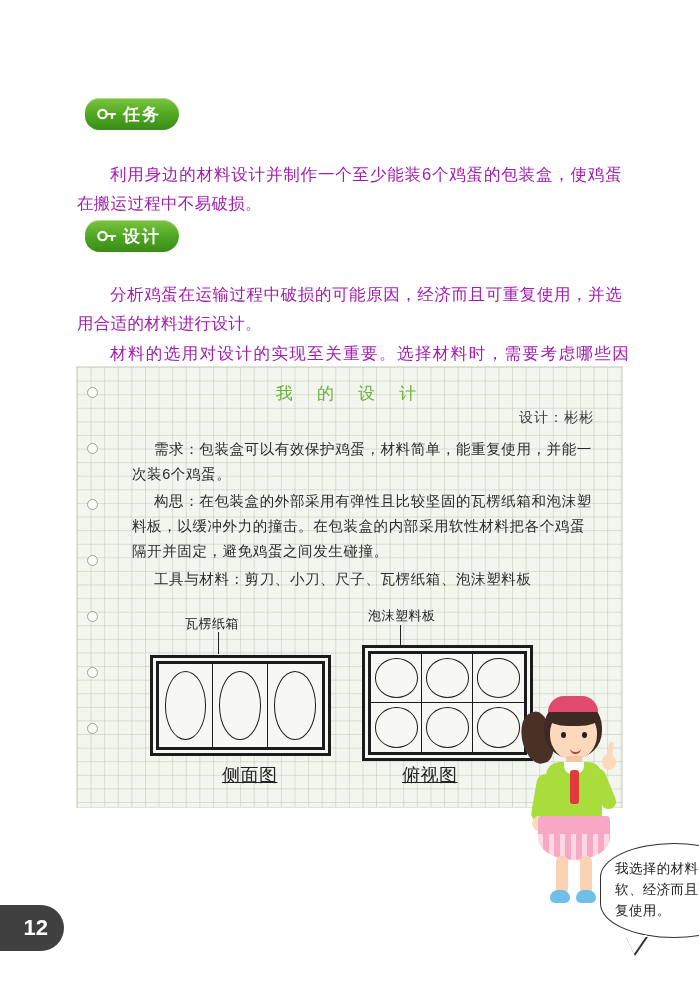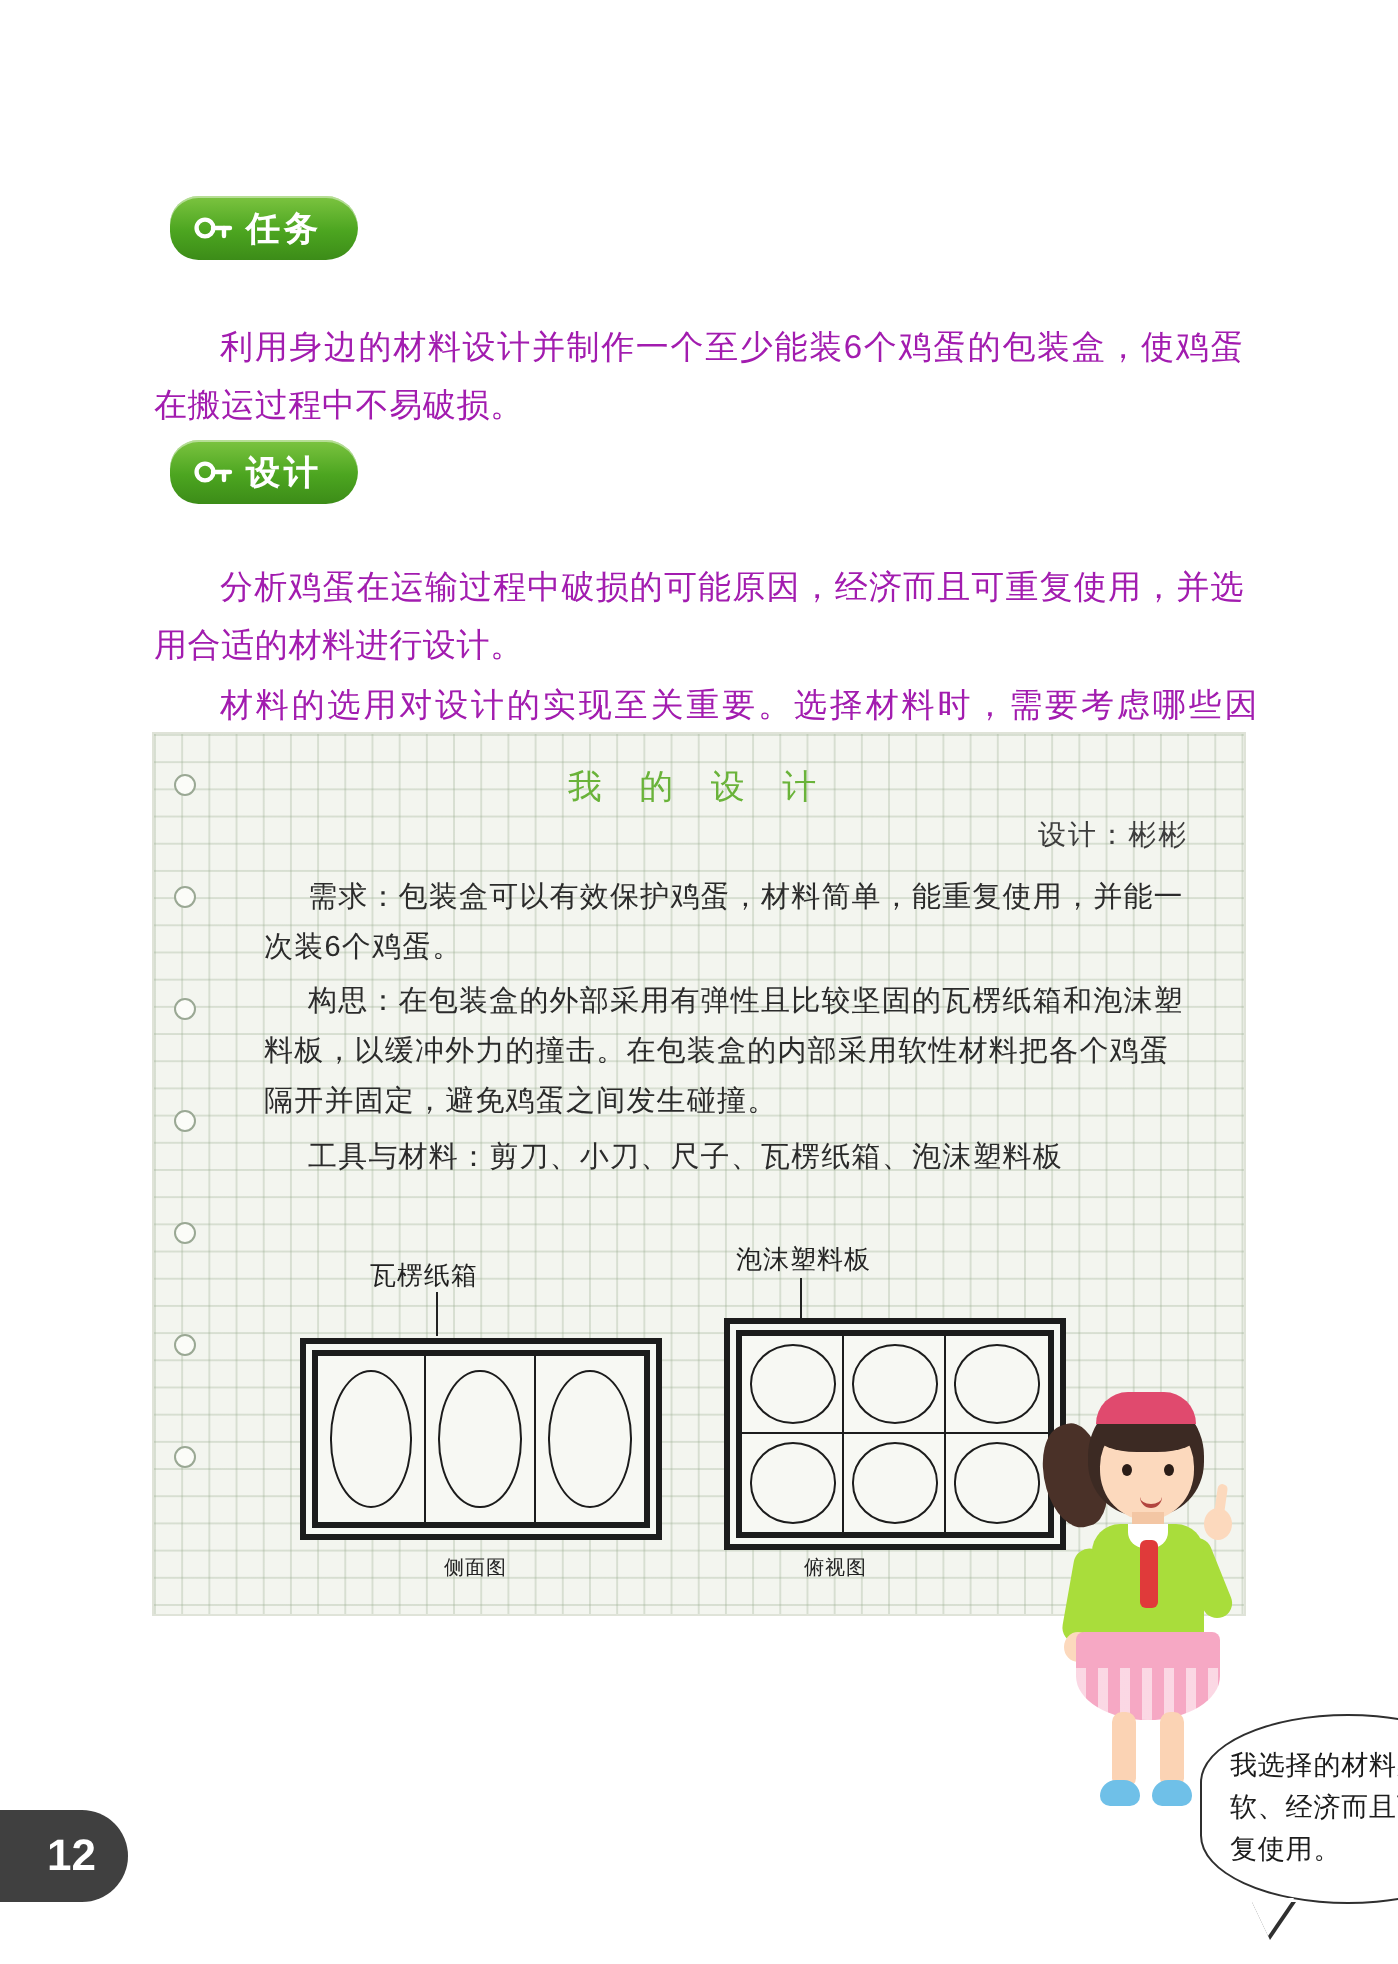--- a/index.html
+++ b/index.html
@@ -95,21 +95,21 @@
 
   .ws-title {
     position: absolute;
     left: 0;
     top: 15px;
     width: 100%;
     text-align: center;
     color: #6ab33a;
     font-size: 17px;
     letter-spacing: 7px;
-    font-family: Liberation Sans, sans-serif;
+    font-family: Liberation Mono, monospace;
   }
   .ws-author {
     position: absolute;
     right: 28px;
     top: 42px;
     font-size: 14px;
     color: #3d3d3d;
     letter-spacing: 1px;
   }
 
@@ -124,35 +124,36 @@
   }
   #ws-need { top: 70px; text-indent: 22px; }
   #ws-idea { top: 122px; text-indent: 22px; }
   #ws-tools { top: 200px; text-indent: 22px; }
   #ws-drawing-label { top: 228px; text-indent: 22px; }
 
   
   .drawing-area {
     position: absolute;
     left: 55px;
-    top: 262px;
+    top: 248px;
     width: 460px;
     height: 165px;
   }
   .caption-top {
     position: absolute;
     font-size: 13px;
     color: #222;
     letter-spacing: 0.5px;
   }
   .caption-bottom {
     position: absolute;
-    font-size: 10px;
+    font-size: 18px;
     color: #222;
     letter-spacing: 0.5px;
+    text-decoration: underline;
   }
   #label-carton { left: 53px; top: 0px; }
   #label-foam { left: 236px; top: -8px; }
   #caption-side { left: 90px; top: 148px; }
   #caption-top { left: 270px; top: 148px; }
 
   .leader {
     position: absolute;
     border-left: 1.3px solid #222;
     height: 22px;

